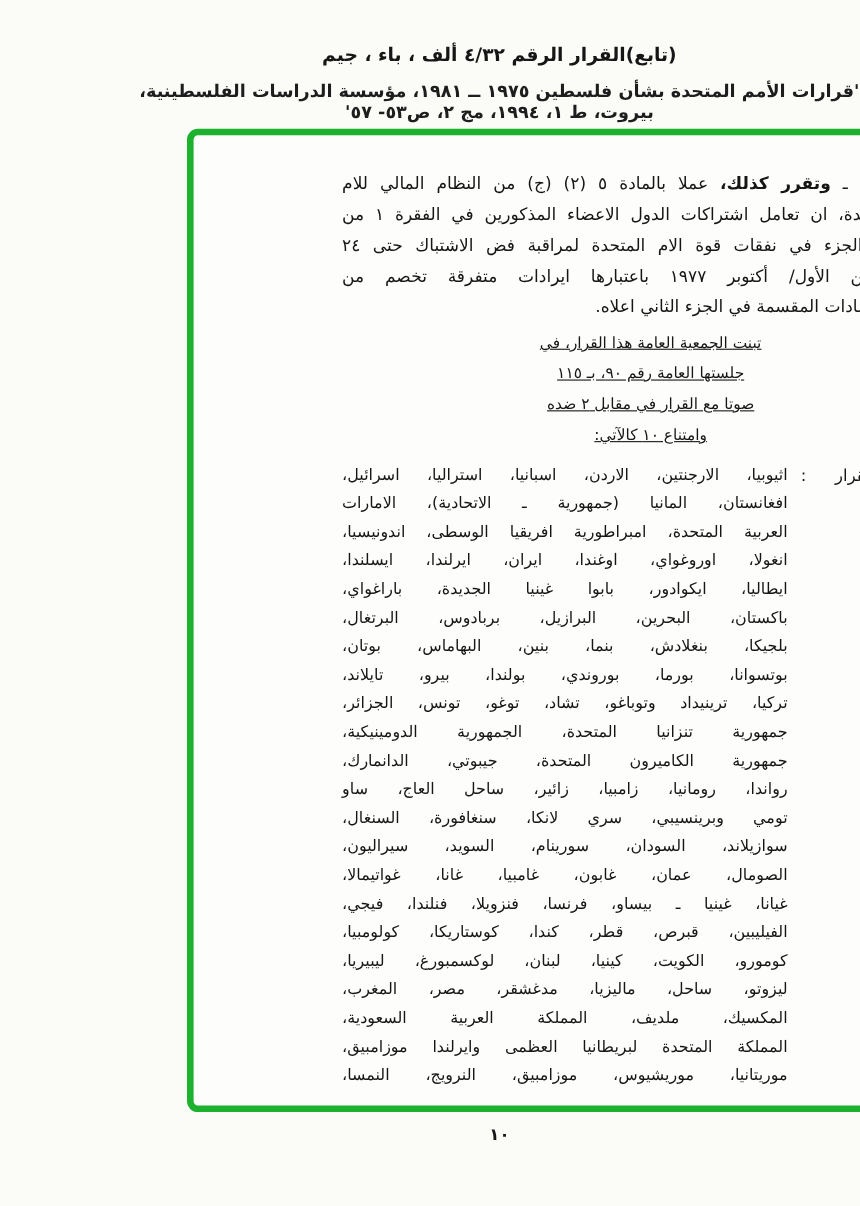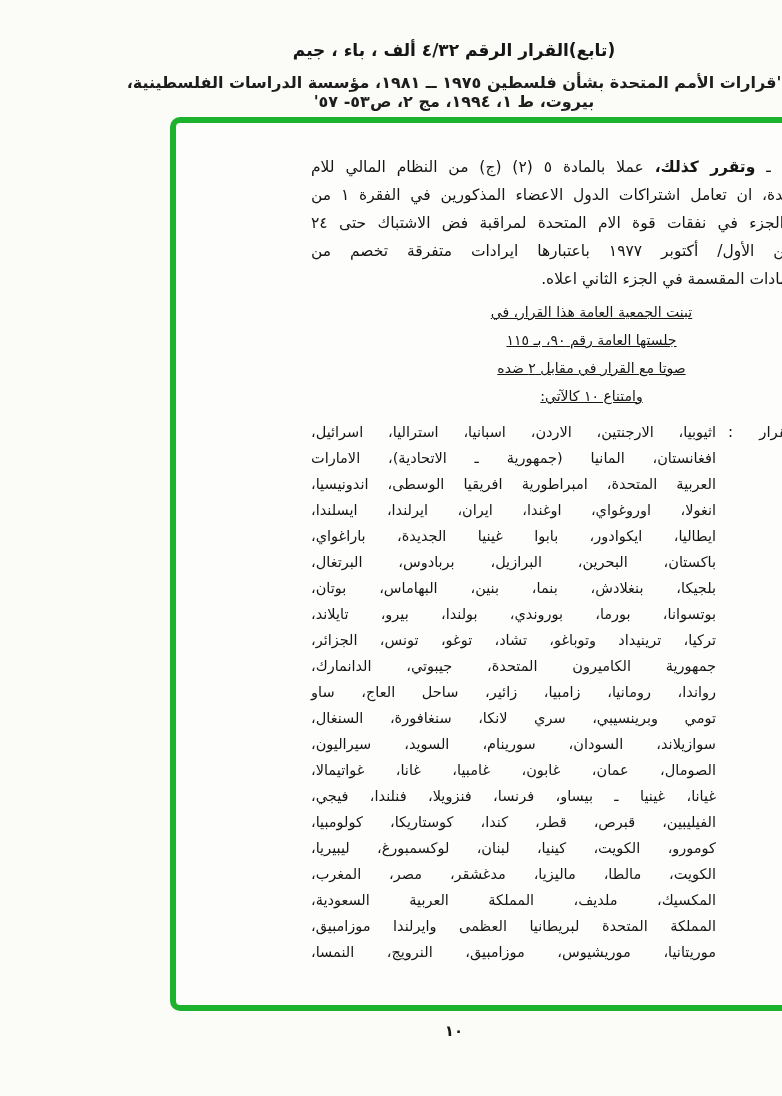--- a/index.html
+++ b/index.html
@@ -94,29 +94,30 @@
         <div class="vote-list">
             <div>اثيوبيا، الارجنتين، الاردن، اسبانيا، استراليا، اسرائيل،</div>
             <div>افغانستان، المانيا (جمهورية ـ الاتحادية)، الامارات</div>
             <div>العربية المتحدة، امبراطورية افريقيا الوسطى، اندونيسيا،</div>
             <div>انغولا، اوروغواي، اوغندا، ايران، ايرلندا، ايسلندا،</div>
             <div>ايطاليا، ايكوادور، بابوا غينيا الجديدة، باراغواي،</div>
             <div>باكستان، البحرين، البرازيل، بربادوس، البرتغال،</div>
             <div>بلجيكا، بنغلادش، بنما، بنين، البهاماس، بوتان،</div>
             <div>بوتسوانا، بورما، بوروندي، بولندا، بيرو، تايلاند،</div>
             <div>تركيا، ترينيداد وتوباغو، تشاد، توغو، تونس، الجزائر،</div>
+            <div>جمهورية تنزانيا المتحدة، الجمهورية الدومينيكية،</div>
             <div>جمهورية الكاميرون المتحدة، جيبوتي، الدانمارك،</div>
             <div>رواندا، رومانيا، زامبيا، زائير، ساحل العاج، ساو</div>
             <div>تومي وبرينسيبي، سري لانكا، سنغافورة، السنغال،</div>
             <div>سوازيلاند، السودان، سورينام، السويد، سيراليون،</div>
             <div>الصومال، عمان، غابون، غامبيا، غانا، غواتيمالا،</div>
             <div>غيانا، غينيا ـ بيساو، فرنسا، فنزويلا، فنلندا، فيجي،</div>
             <div>الفيليبين، قبرص، قطر، كندا، كوستاريكا، كولومبيا،</div>
             <div>كومورو، الكويت، كينيا، لبنان، لوكسمبورغ، ليبيريا،</div>
-            <div>الكويت، مالطا، ماليزيا، مدغشقر، مصر، المغرب،</div>
+            <div>ليزوتو، ساحل، ماليزيا، مدغشقر، مصر، المغرب،</div>
             <div>المكسيك، ملديف، المملكة العربية السعودية،</div>
             <div>المملكة المتحدة لبريطانيا العظمى وايرلندا موزامبيق،</div>
             <div>موريتانيا، موريشيوس، موزامبيق، النرويج، النمسا،</div>
           </div>
       </div>
 
     </div>
   </div>
 
   <div class="ftr">

